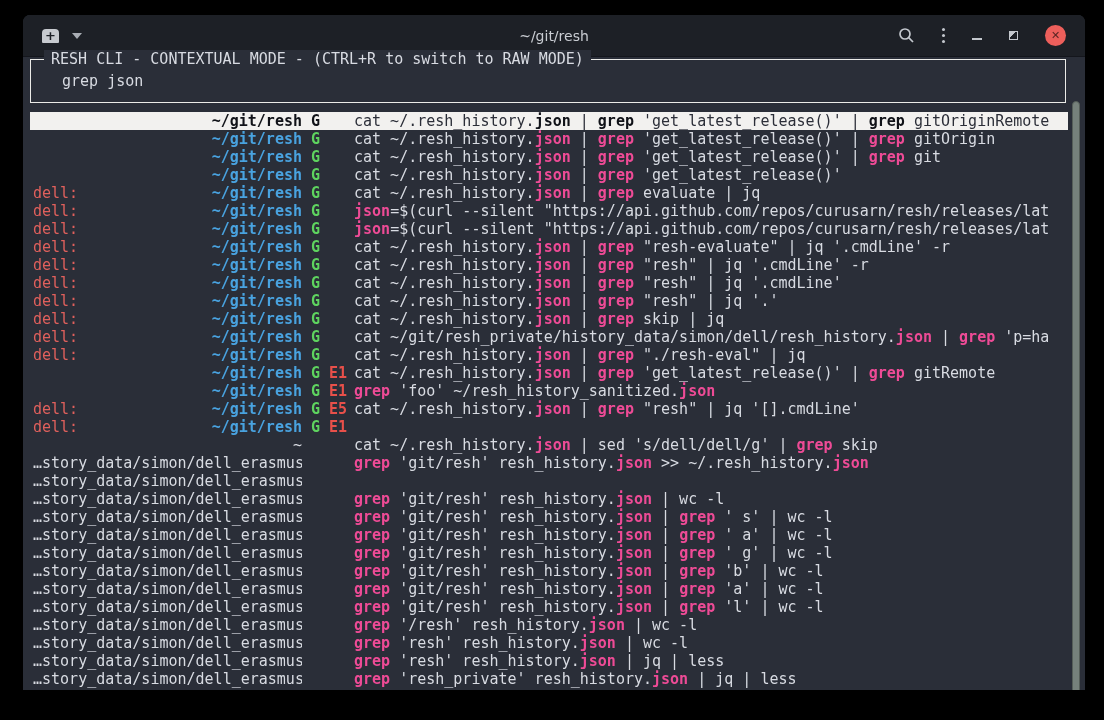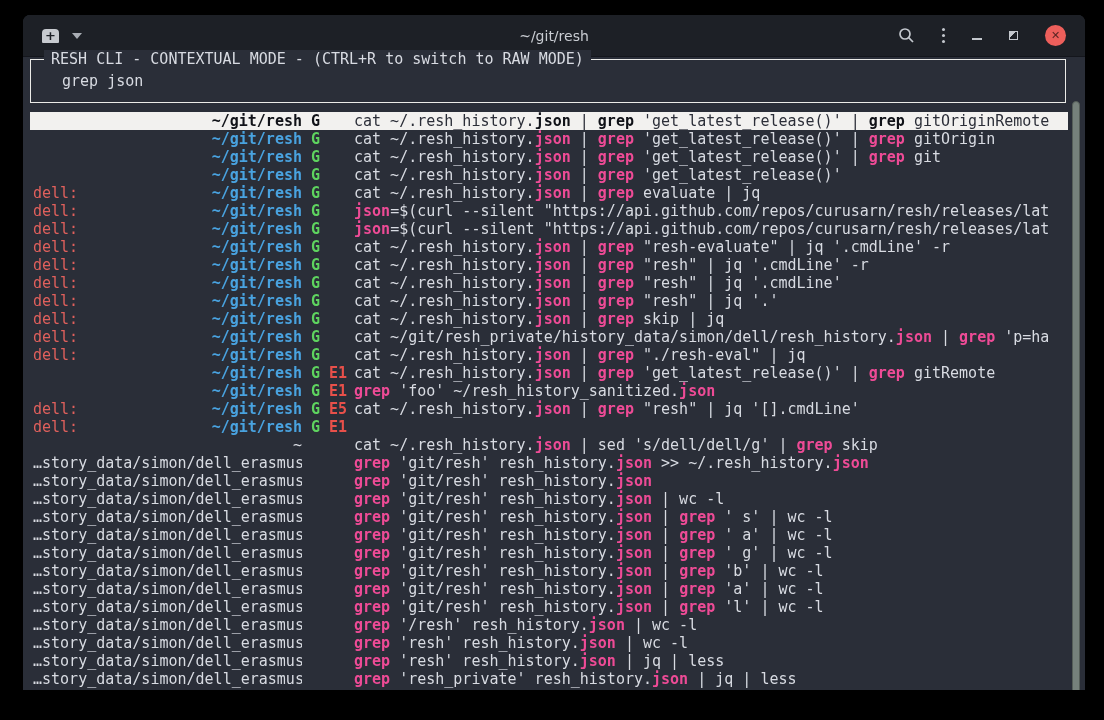--- a/index.html
+++ b/index.html
@@ -132,21 +132,21 @@
         <div class="row"><span class="hp"><span class="host">dell:</span><span class="path path-dir">~/git/resh</span></span><span class="flags"><span class="g"> G</span></span><span class="cmd"><span class="t">cat ~/.resh_history.</span><span class="m">json</span><span class="t"> | </span><span class="m">grep</span><span class="t"> "resh" | jq '.'</span></span></div>
         <div class="row"><span class="hp"><span class="host">dell:</span><span class="path path-dir">~/git/resh</span></span><span class="flags"><span class="g"> G</span></span><span class="cmd"><span class="t">cat ~/.resh_history.</span><span class="m">json</span><span class="t"> | </span><span class="m">grep</span><span class="t"> skip | jq</span></span></div>
         <div class="row"><span class="hp"><span class="host">dell:</span><span class="path path-dir">~/git/resh</span></span><span class="flags"><span class="g"> G</span></span><span class="cmd"><span class="t">cat ~/git/resh_private/history_data/simon/dell/resh_history.</span><span class="m">json</span><span class="t"> | </span><span class="m">grep</span><span class="t"> 'p=ha</span></span></div>
         <div class="row"><span class="hp"><span class="host">dell:</span><span class="path path-dir">~/git/resh</span></span><span class="flags"><span class="g"> G</span></span><span class="cmd"><span class="t">cat ~/.resh_history.</span><span class="m">json</span><span class="t"> | </span><span class="m">grep</span><span class="t"> "./resh-eval" | jq</span></span></div>
         <div class="row"><span class="hp"><span class="host"></span><span class="path path-dir">~/git/resh</span></span><span class="flags"><span class="g"> G</span><span class="e"> E1</span></span><span class="cmd"><span class="t">cat ~/.resh_history.</span><span class="m">json</span><span class="t"> | </span><span class="m">grep</span><span class="t"> 'get_latest_release()' | </span><span class="m">grep</span><span class="t"> gitRemote</span></span></div>
         <div class="row"><span class="hp"><span class="host"></span><span class="path path-dir">~/git/resh</span></span><span class="flags"><span class="g"> G</span><span class="e"> E1</span></span><span class="cmd"><span class="m">grep</span><span class="t"> 'foo' ~/resh_history_sanitized.</span><span class="m">json</span></span></div>
         <div class="row"><span class="hp"><span class="host">dell:</span><span class="path path-dir">~/git/resh</span></span><span class="flags"><span class="g"> G</span><span class="e"> E5</span></span><span class="cmd"><span class="t">cat ~/.resh_history.</span><span class="m">json</span><span class="t"> | </span><span class="m">grep</span><span class="t"> "resh" | jq '[].cmdLine'</span></span></div>
         <div class="row"><span class="hp"><span class="host">dell:</span><span class="path path-dir">~/git/resh</span></span><span class="flags"><span class="g"> G</span><span class="e"> E1</span></span></div>
         <div class="row"><span class="hp"><span class="host"></span><span class="path">~</span></span><span class="flags"></span><span class="cmd"><span class="t">cat ~/.resh_history.</span><span class="m">json</span><span class="t"> | sed 's/dell/dell/g' | </span><span class="m">grep</span><span class="t"> skip</span></span></div>
         <div class="row"><span class="hp"><span class="host"></span><span class="path">…story_data/simon/dell_erasmus</span></span><span class="flags"></span><span class="cmd"><span class="m">grep</span><span class="t"> 'git/resh' resh_history.</span><span class="m">json</span><span class="t"> &gt;&gt; ~/.resh_history.</span><span class="m">json</span></span></div>
-        <div class="row"><span class="hp"><span class="host"></span><span class="path">…story_data/simon/dell_erasmus</span></span><span class="flags"></span><span class="cmd"><span class="m">grep</span><span class="t"> 'git/resh' resh_history.</span><span class="m">json</span></span></div>
+        <div class="row"><span class="hp"><span class="host"></span><span class="path">…story_data/simon/dell_erasmus</span></span><span class="flags"></span></div>
         <div class="row"><span class="hp"><span class="host"></span><span class="path">…story_data/simon/dell_erasmus</span></span><span class="flags"></span><span class="cmd"><span class="m">grep</span><span class="t"> 'git/resh' resh_history.</span><span class="m">json</span><span class="t"> | wc -l</span></span></div>
         <div class="row"><span class="hp"><span class="host"></span><span class="path">…story_data/simon/dell_erasmus</span></span><span class="flags"></span><span class="cmd"><span class="m">grep</span><span class="t"> 'git/resh' resh_history.</span><span class="m">json</span><span class="t"> | </span><span class="m">grep</span><span class="t"> ' s' | wc -l</span></span></div>
         <div class="row"><span class="hp"><span class="host"></span><span class="path">…story_data/simon/dell_erasmus</span></span><span class="flags"></span><span class="cmd"><span class="m">grep</span><span class="t"> 'git/resh' resh_history.</span><span class="m">json</span><span class="t"> | </span><span class="m">grep</span><span class="t"> ' a' | wc -l</span></span></div>
         <div class="row"><span class="hp"><span class="host"></span><span class="path">…story_data/simon/dell_erasmus</span></span><span class="flags"></span><span class="cmd"><span class="m">grep</span><span class="t"> 'git/resh' resh_history.</span><span class="m">json</span><span class="t"> | </span><span class="m">grep</span><span class="t"> ' g' | wc -l</span></span></div>
         <div class="row"><span class="hp"><span class="host"></span><span class="path">…story_data/simon/dell_erasmus</span></span><span class="flags"></span><span class="cmd"><span class="m">grep</span><span class="t"> 'git/resh' resh_history.</span><span class="m">json</span><span class="t"> | </span><span class="m">grep</span><span class="t"> 'b' | wc -l</span></span></div>
         <div class="row"><span class="hp"><span class="host"></span><span class="path">…story_data/simon/dell_erasmus</span></span><span class="flags"></span><span class="cmd"><span class="m">grep</span><span class="t"> 'git/resh' resh_history.</span><span class="m">json</span><span class="t"> | </span><span class="m">grep</span><span class="t"> 'a' | wc -l</span></span></div>
         <div class="row"><span class="hp"><span class="host"></span><span class="path">…story_data/simon/dell_erasmus</span></span><span class="flags"></span><span class="cmd"><span class="m">grep</span><span class="t"> 'git/resh' resh_history.</span><span class="m">json</span><span class="t"> | </span><span class="m">grep</span><span class="t"> 'l' | wc -l</span></span></div>
         <div class="row"><span class="hp"><span class="host"></span><span class="path">…story_data/simon/dell_erasmus</span></span><span class="flags"></span><span class="cmd"><span class="m">grep</span><span class="t"> '/resh' resh_history.</span><span class="m">json</span><span class="t"> | wc -l</span></span></div>
         <div class="row"><span class="hp"><span class="host"></span><span class="path">…story_data/simon/dell_erasmus</span></span><span class="flags"></span><span class="cmd"><span class="m">grep</span><span class="t"> 'resh' resh_history.</span><span class="m">json</span><span class="t"> | wc -l</span></span></div>
         <div class="row"><span class="hp"><span class="host"></span><span class="path">…story_data/simon/dell_erasmus</span></span><span class="flags"></span><span class="cmd"><span class="m">grep</span><span class="t"> 'resh' resh_history.</span><span class="m">json</span><span class="t"> | jq | less</span></span></div>

